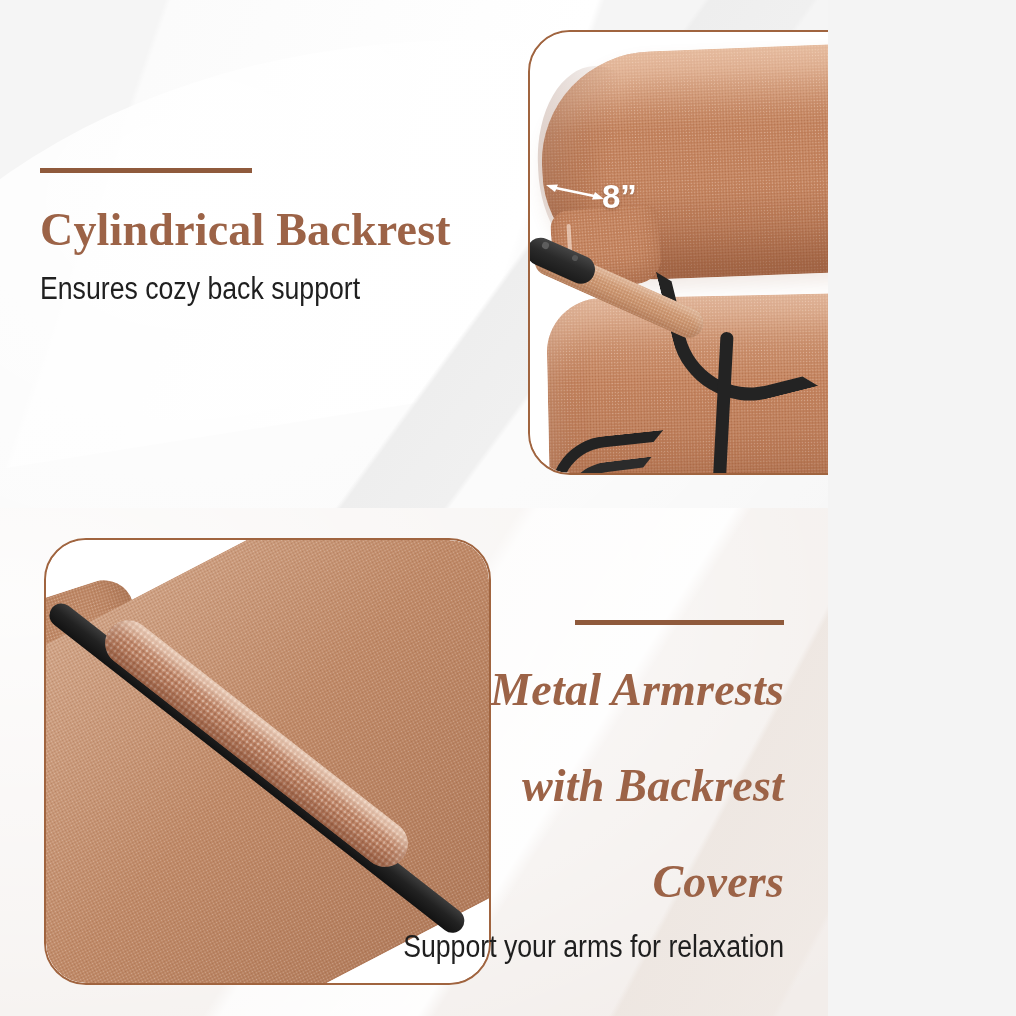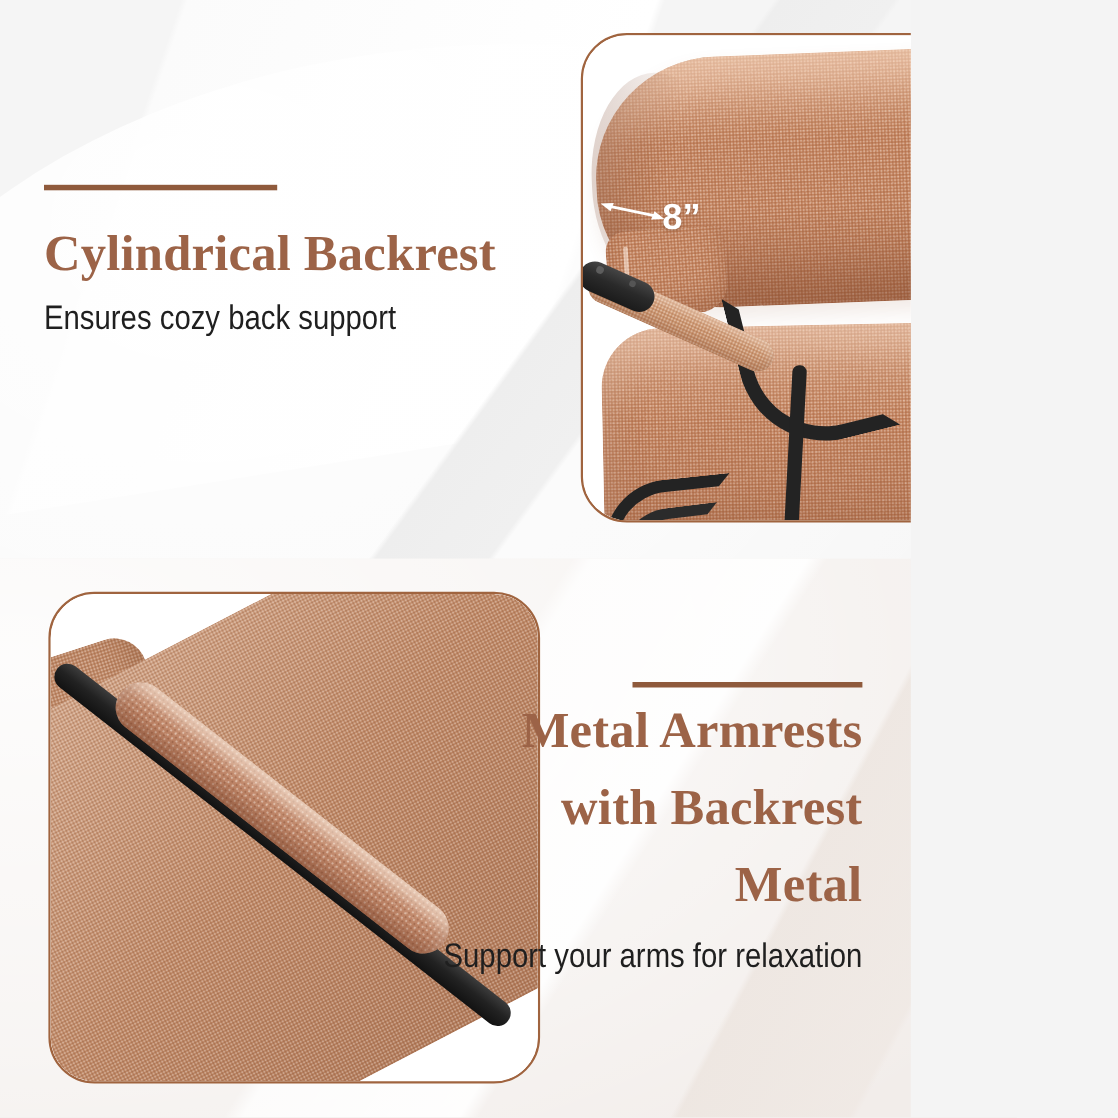--- a/index.html
+++ b/index.html
@@ -69,21 +69,21 @@
 
   .block-tl { position:absolute; left:40px; top:168px; width:460px; }
   .block-tl .rule { width:212px; }
   .block-tl .heading { font-size:46px; line-height:58px; margin-top:28px; }
   .block-tl .subtitle { font-size:31px; line-height:40px; margin-top:10px; transform-origin:left center; }
 
   .block-br {
     position:absolute; right:44px; top:620px; width:470px; text-align:right;
   }
   .block-br .rule { width:209px; margin-left:auto; }
-  .block-br .heading { font-size:46px; line-height:62px; margin-top:8px; }
+  .block-br .heading { font-size:46px; line-height:62px; margin-top:34px;font-style:italic; }
   .block-br .subtitle { font-size:31px; line-height:40px; margin-top:14px; transform-origin:right center; }
 
   
   .panel {
     position:absolute;
     border:2px solid #a0643f;
     border-radius:42px;
     background:#ffffff;
     overflow:hidden;
   }
@@ -330,17 +330,17 @@
       <div class="bp-tube"></div>
       <div class="bp-sleeve"></div>
       <div class="bp-sleeve-gloss"></div>
     </div>
   </div>
 
   <div class="block-br">
     <div class="rule"></div>
     <div class="heading">Metal Armrests</div>
     <div class="heading">with Backrest</div>
-    <div class="heading">Metal</div>
+    <div class="heading">Covers</div>
     <div class="subtitle">Support your arms for relaxation</div>
   </div>
 
 </div>
 
 </body></html>

